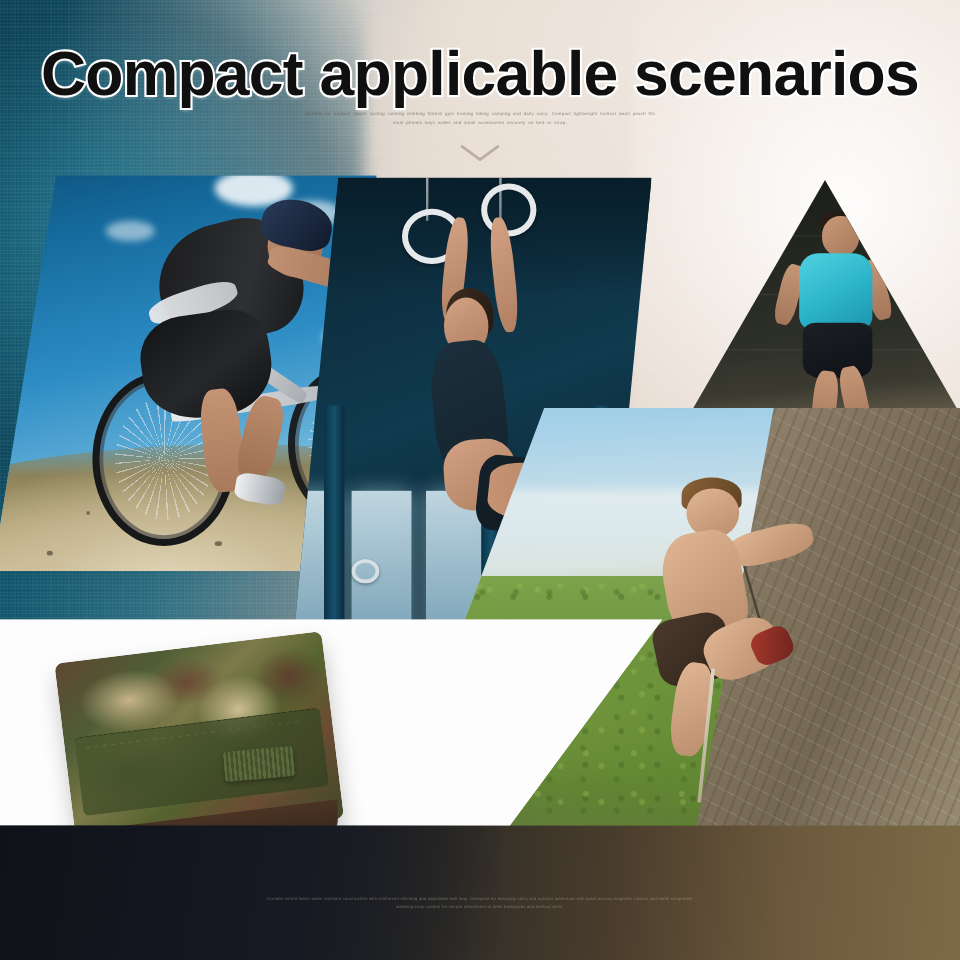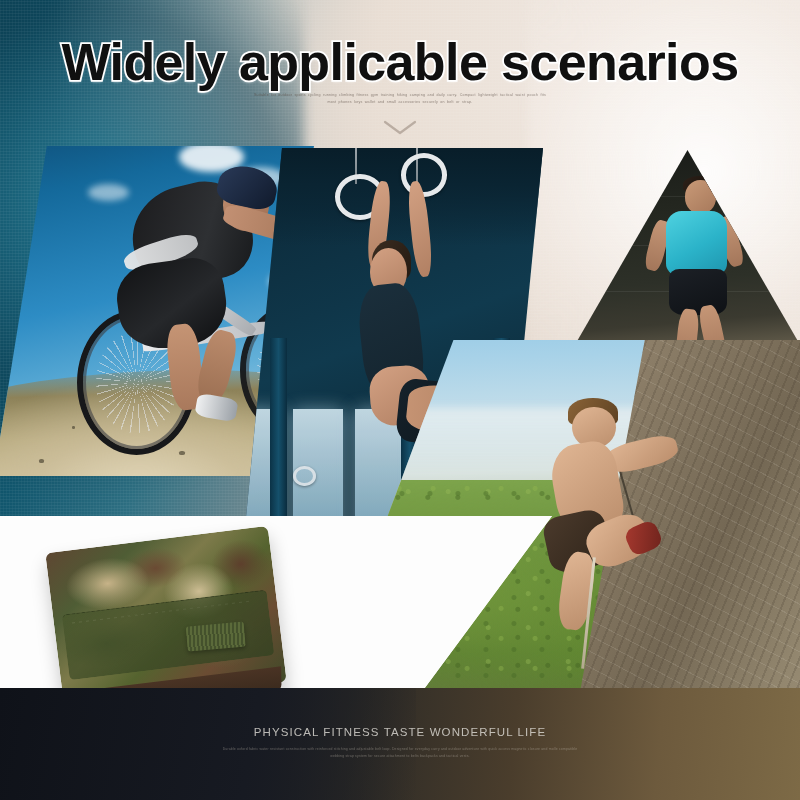--- a/index.html
+++ b/index.html
@@ -451,21 +451,21 @@
 
 <div class="stage">
 
   <div class="bg-base"></div>
   <div class="bg-glowL"></div>
   <div class="bg-glowR"></div>
   <div class="bg-warm"></div>
   <div class="bg-grid"></div>
 
   <div class="header">
-    <div class="title">Widely applicable scenarios</div>
+    <div class="title">Compact applicable scenarios</div>
     <div class="subtitle">Suitable for outdoor sports cycling running climbing fitness gym training hiking camping and daily carry. Compact lightweight tactical waist pouch fits most phones keys wallet and small accessories securely on belt or strap.</div>
     <div class="chevron">
       <svg width="34" height="16" viewBox="0 0 34 16" aria-hidden="true">
         <path d="M2 2 L17 13 L32 2" fill="none" stroke="#6f5d50" stroke-width="2.2" stroke-linecap="round" stroke-linejoin="round"></path>
       </svg>
     </div>
   </div>
 
   <div class="panel p-cyclist">
     <div class="art">
@@ -587,17 +587,16 @@
       <div class="body"></div>
       <div class="stitch"></div>
       <div class="flap"></div>
       <div class="webbing"></div>
       <div class="base"></div>
     </div>
   </div>
 
   <div class="footer">
     <div class="footer-dark"></div>
-    <div class="tagline">PHYSICAL FITNESS TASTE WONDERFUL LIFE</div>
     <div class="footnote">Durable oxford fabric water resistant construction with reinforced stitching and adjustable belt loop. Designed for everyday carry and outdoor adventure with quick access magnetic closure and molle compatible webbing strap system for secure attachment to belts backpacks and tactical vests.</div>
   </div>
 
 </div>
 
 </body></html>

